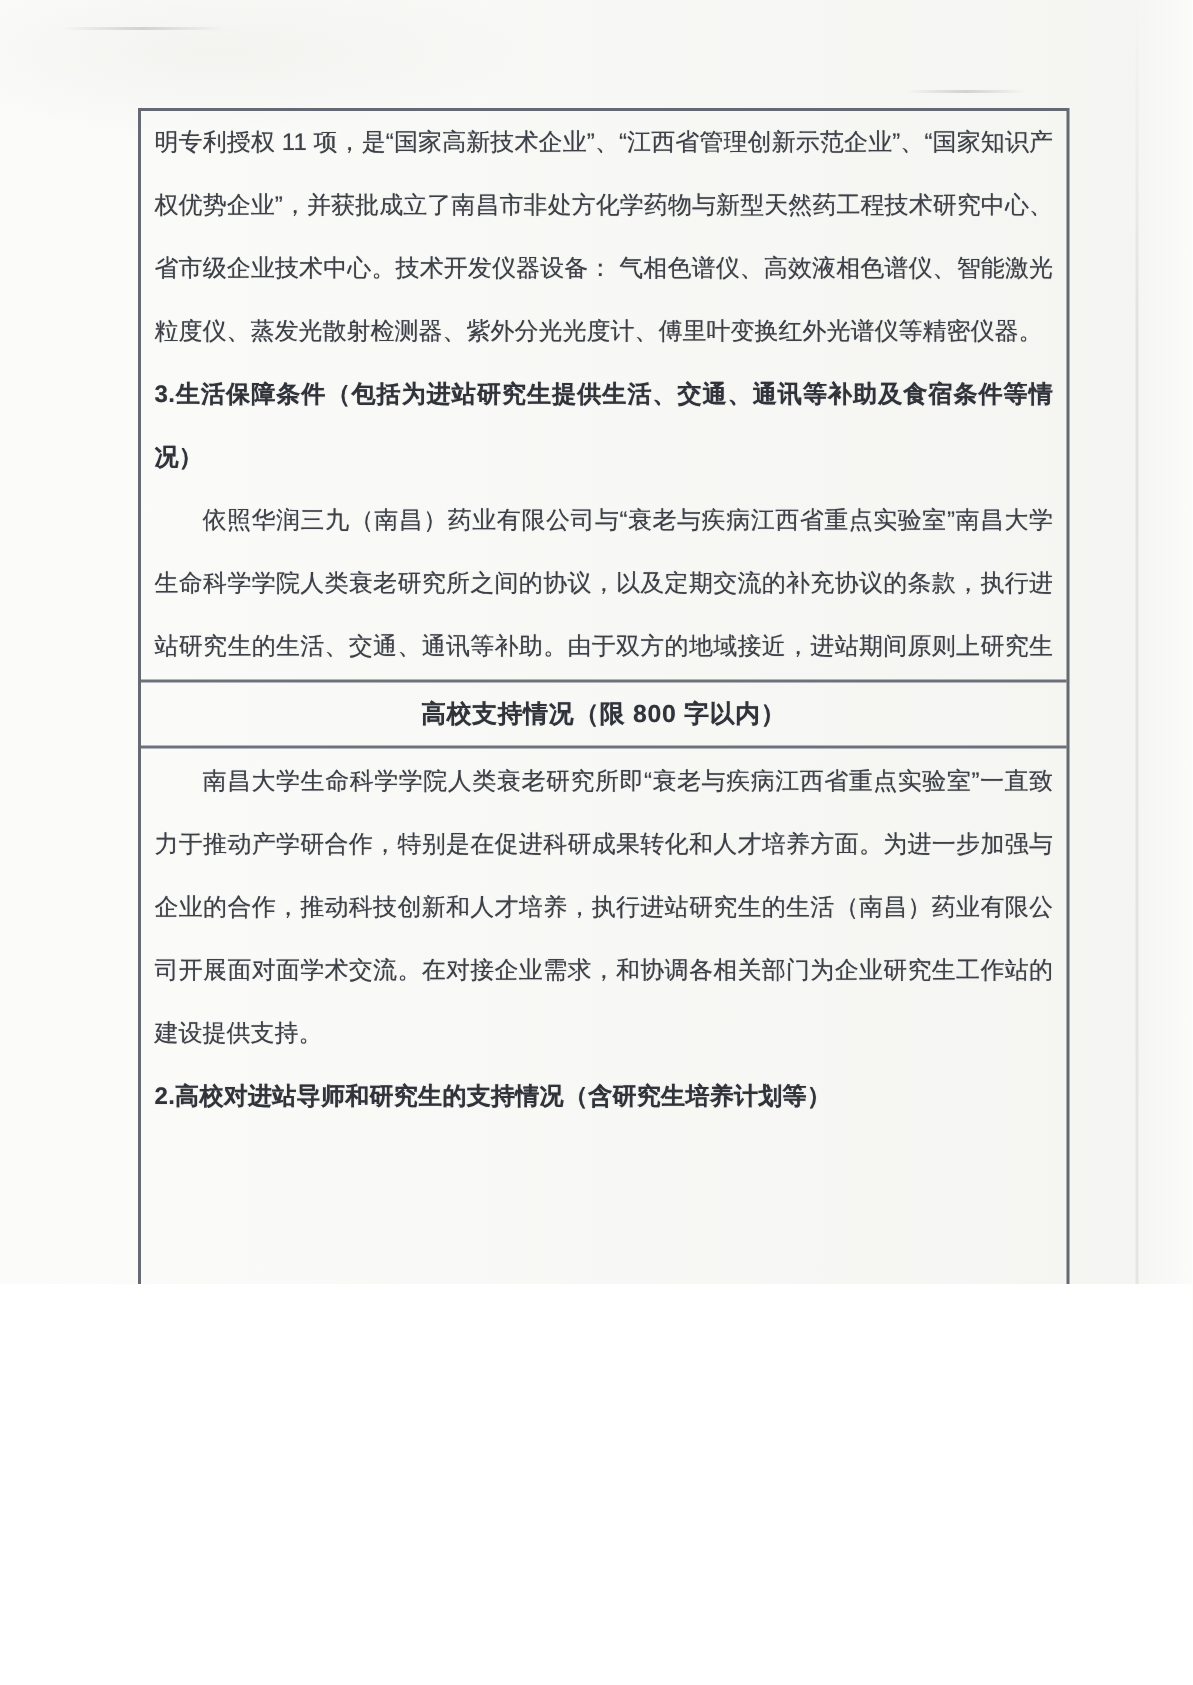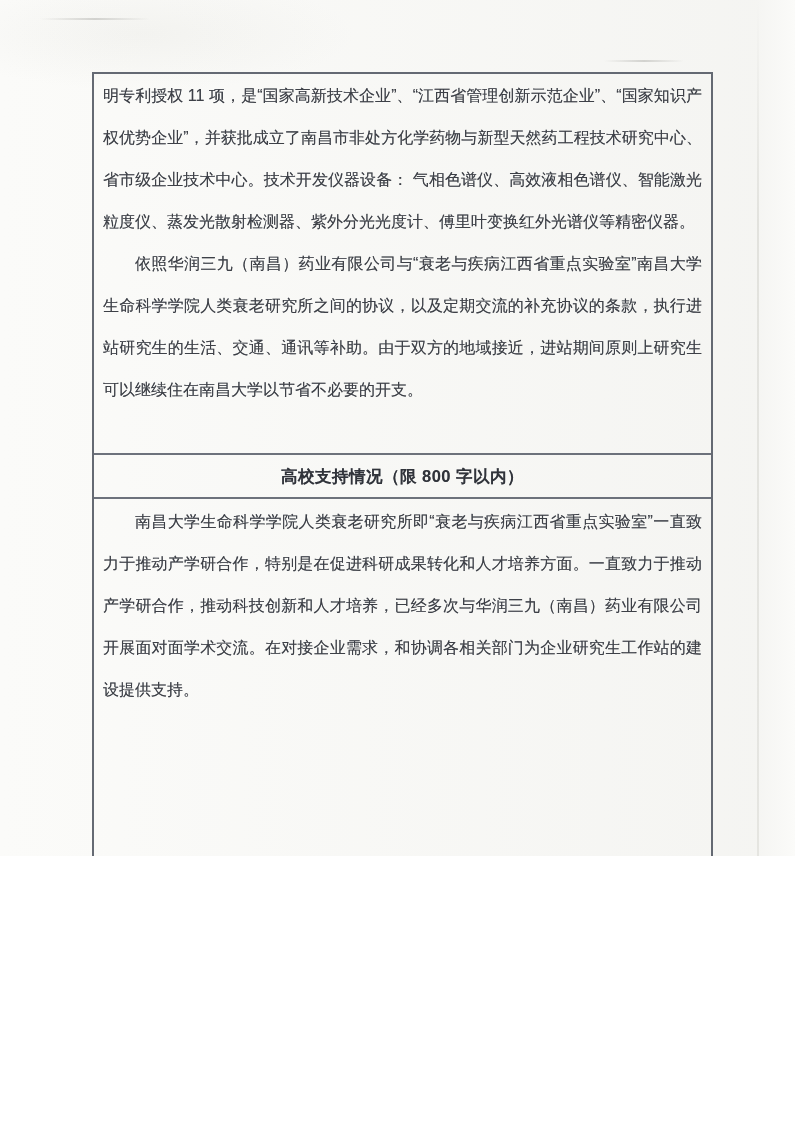--- a/index.html
+++ b/index.html
@@ -85,25 +85,27 @@
 
   <div class="streak streak-v" style="left:757px; top:0; height:1123px;"></div>
   <div class="streak streak-h" style="left:40px; top:18px; width:110px;"></div>
   <div class="streak streak-h" style="left:604px; top:60px; width:80px;"></div>
   <div class="streak streak-h" style="left:0px; top:905px; width:26px;"></div>
 
   <div class="form-table">
 
     <div class="cell cell-top">
       <p class="para">明专利授权 11 项，是“国家高新技术企业”、“江西省管理创新示范企业”、“国家知识产权优势企业”，并获批成立了南昌市非处方化学药物与新型天然药工程技术研究中心、省市级企业技术中心。技术开发仪器设备： 气相色谱仪、高效液相色谱仪、智能激光粒度仪、蒸发光散射检测器、紫外分光光度计、傅里叶变换红外光谱仪等精密仪器。</p>
+      <p class="para sec-heading">3.生活保障条件（包括为进站研究生提供生活、交通、通讯等补助及食宿条件等情况）</p>
       <p class="para indent-2">依照华润三九（南昌）药业有限公司与“衰老与疾病江西省重点实验室”南昌大学生命科学学院人类衰老研究所之间的协议，以及定期交流的补充协议的条款，执行进站研究生的生活、交通、通讯等补助。由于双方的地域接近，进站期间原则上研究生可以继续住在南昌大学以节省不必要的开支。</p>
     </div>
 
     <div class="cell cell-header">
       <span>高校支持情况（限 800 字以内）</span>
     </div>
 
     <div class="cell cell-bottom">
-      <p class="para indent-2">南昌大学生命科学学院人类衰老研究所即“衰老与疾病江西省重点实验室”一直致力于推动产学研合作，特别是在促进科研成果转化和人才培养方面。一直致力于推动产学研合作，推动科技创新和人才培养，已经多次与华润三九（南昌）药业有限公司开展面对面学术交流。在对接企业需求，和协调各相关部门为企业研究生工作站的建设提供支持。</p>
+      <p class="para indent-2">南昌大学生命科学学院人类衰老研究所即“衰老与疾病江西省重点实验室”一直致力于推动产学研合作，特别是在促进科研成果转化和人才培养方面。为进一步加强与企业的合作，推动科技创新和人才培养，执行进站研究生的生活（南昌）药业有限公司开展面对面学术交流。在对接企业需求，和协调各相关部门为企业研究生工作站的建设提供支持。</p>
+      <p class="para sec-heading">2.高校对进站导师和研究生的支持情况（含研究生培养计划等）</p>
     </div>
 
   </div>
 </div>
 
 </body></html>

